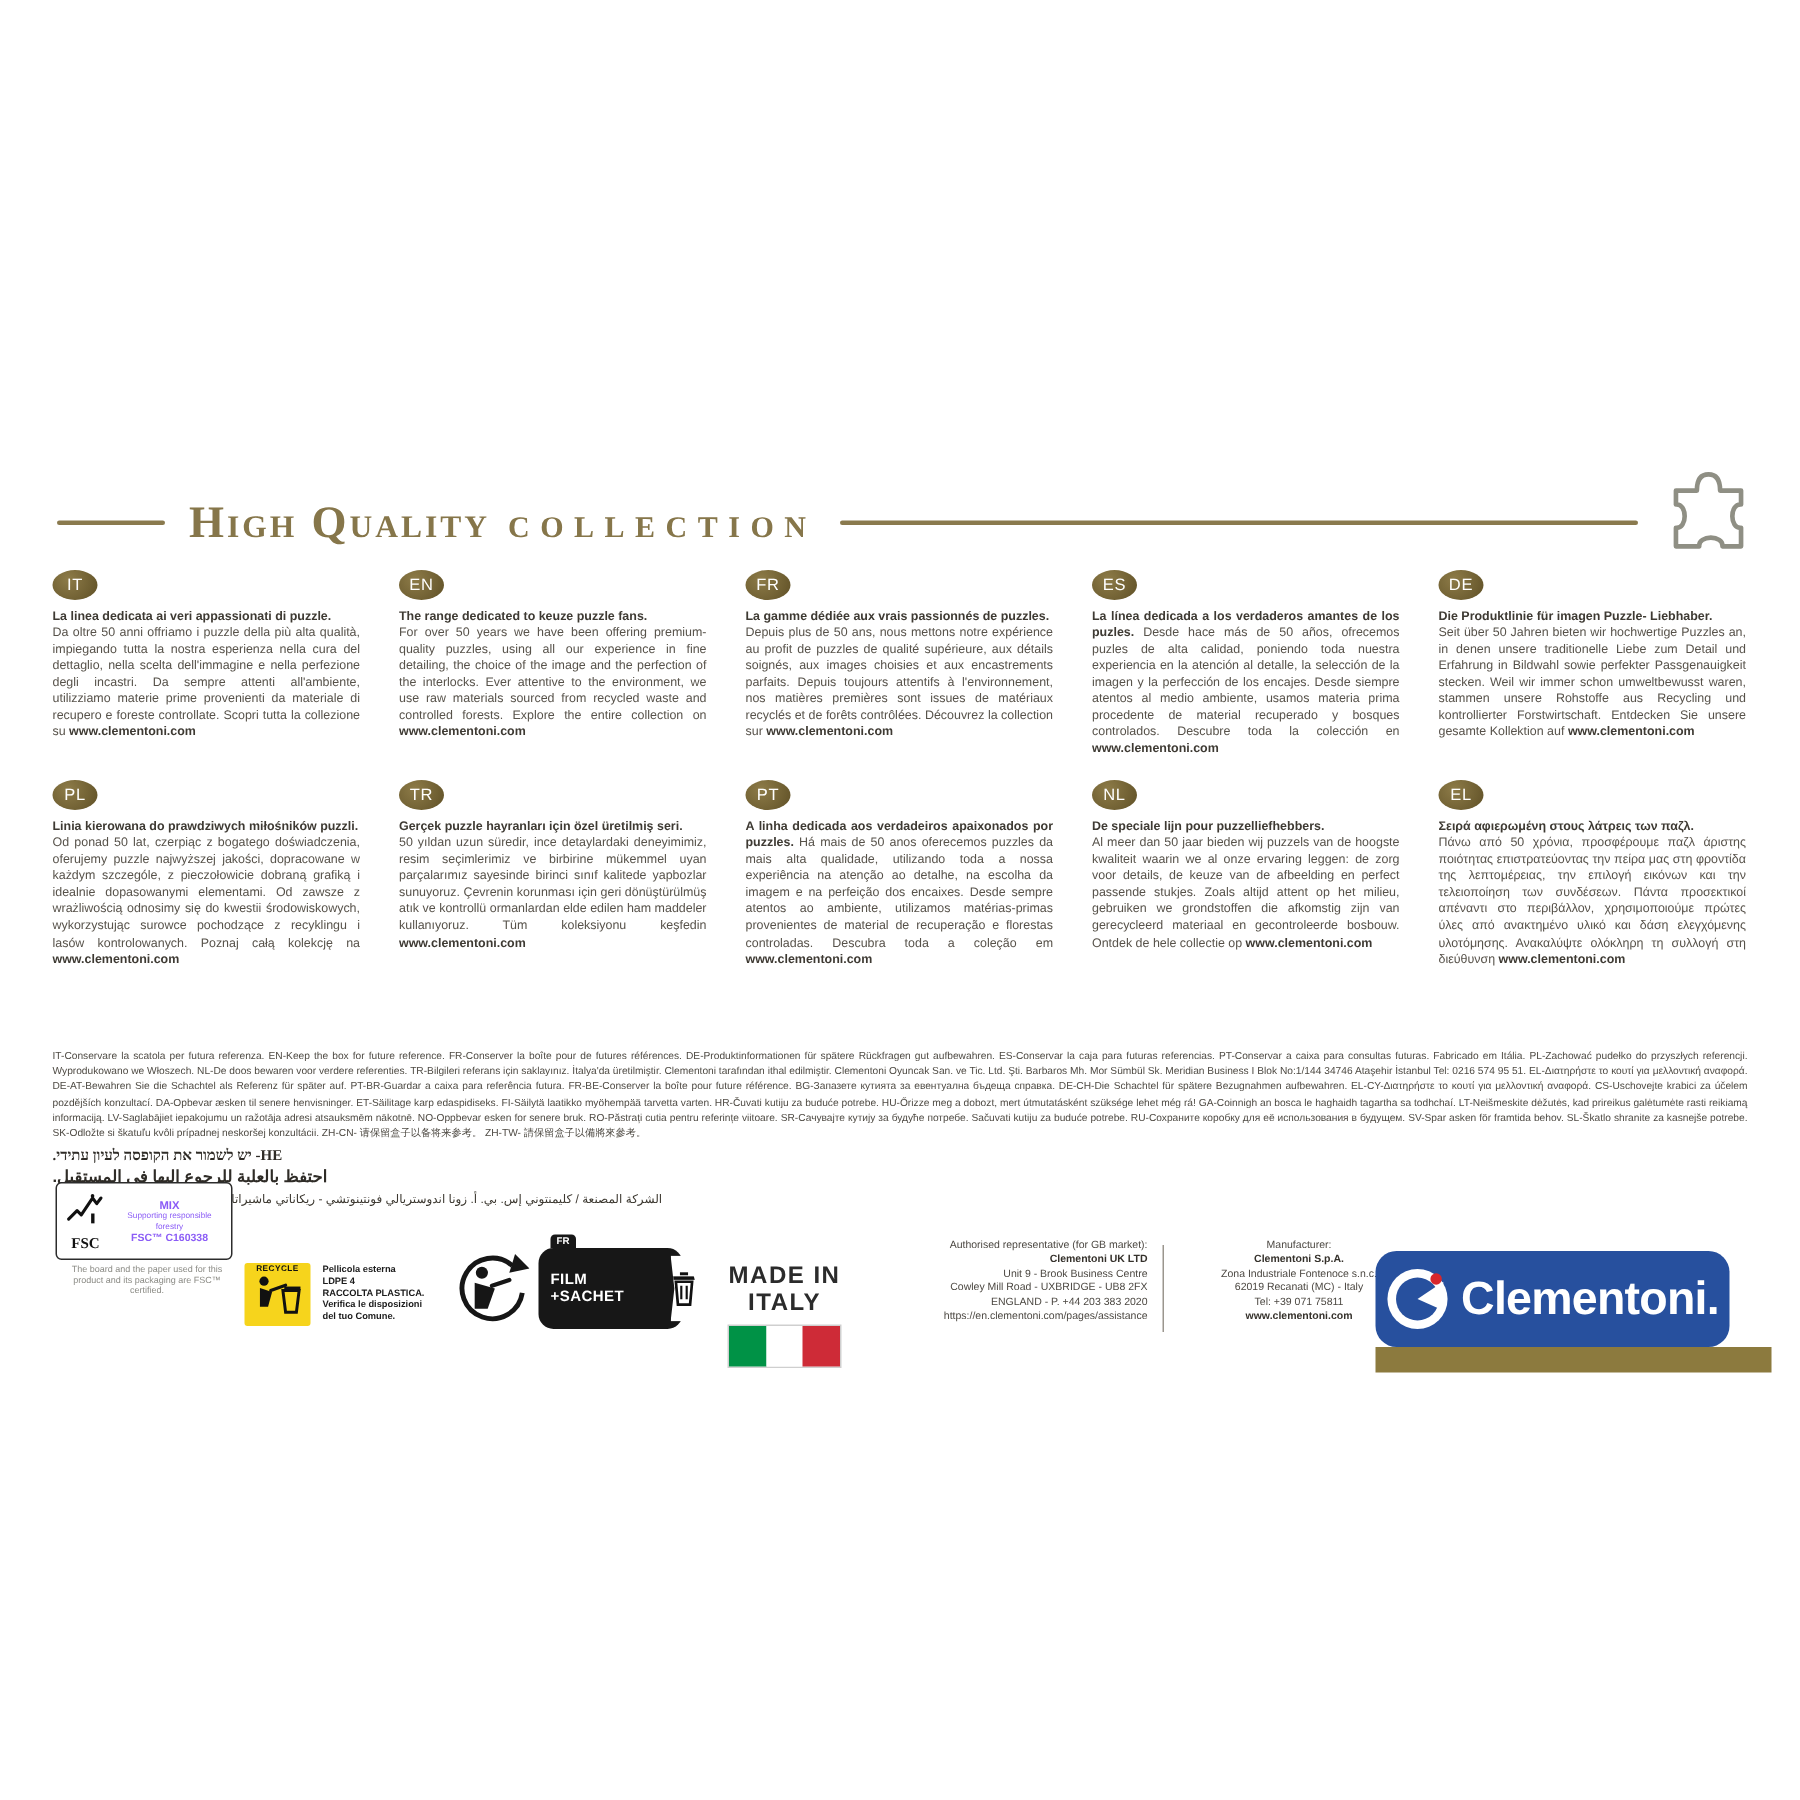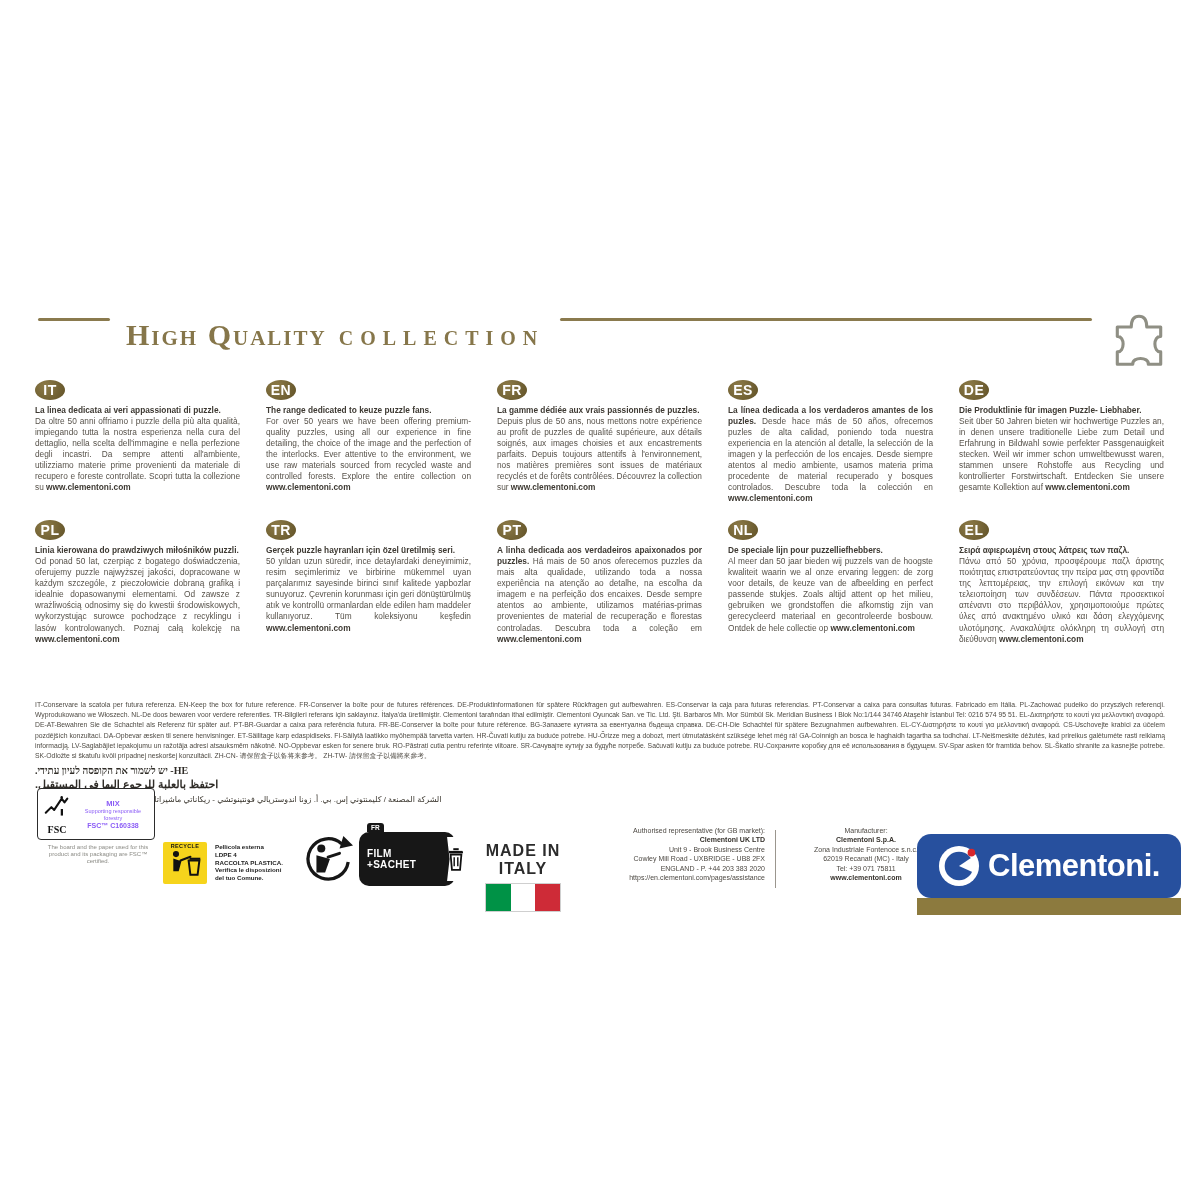--- a/index.html
+++ b/index.html
@@ -1,34 +1,34 @@
 <!DOCTYPE html>
 <html><head>
 <meta charset="utf-8">
 <style>
   html,body{margin:0;padding:0;background:#ffffff;}
   .page{position:relative;width:1200px;height:1200px;background:#fff;overflow:hidden;
         font-family:"Liberation Sans",sans-serif;color:#514b42;}
   
-  .title-row{position:absolute;left:38px;right:30px;top:318px;display:flex;gap:16px;}
+  .title-row{position:absolute;left:38px;right:30px;top:318px;display:flex;align-items:center;gap:16px;}
   .rule{height:3px;background:#8a7a4e;border-radius:2px;}
   .rule.left{width:72px;flex:none;}
   .rule.right{flex:1;}
   .hq-title{margin:0;white-space:nowrap;font-family:"Liberation Serif","DejaVu Serif",serif;
             color:#86764a;font-weight:600;display:flex;align-items:baseline;gap:12px;}
   .hq-main{font-variant:small-caps;font-size:30px;letter-spacing:2px;}
   .hq-sub{text-transform:uppercase;font-size:20px;letter-spacing:7px;}
   .puzzle-icon{flex:none;margin-top:-10px;}
   
   .lang-grid{position:absolute;left:35px;top:380px;width:1130px;display:grid;
              grid-template-columns:repeat(5,205px);column-gap:26px;row-gap:16px;}
   .lang-cell{font-size:8.3px;line-height:1.33;color:#57524a;}
   .badge{display:inline-flex;align-items:center;justify-content:center;width:30px;height:20px;
          border-radius:50%;background:radial-gradient(circle at 35% 30%,#8d7b48,#5f5026);
-         color:#fff;font-size:14px;font-weight:bold;letter-spacing:.5px;margin-bottom:5px;text-align:right;}
+         color:#fff;font-size:11px;font-weight:normal;letter-spacing:.5px;margin-bottom:5px;text-align:right;}
   .lang-cell p{margin:0;text-align:justify;}
   .lang-cell strong.head{display:block;color:#3e3a33;}
   .lang-cell.run-in strong.head{display:inline;}
   .lang-cell strong{color:#3e3a33;}
   
   .legal{position:absolute;left:35px;top:700px;width:1130px;}
   .fine-print{font-size:6.8px;line-height:1.5;text-align:justify;color:#4e4a43;margin:0;}
   .heb-line{direction:rtl;text-align:left;font-size:10px;font-weight:bold;color:#2f2c27;margin-top:4px;font-family:Liberation Serif, serif;}
   .ar-line{direction:rtl;text-align:left;font-size:11px;font-weight:bold;color:#2f2c27;margin-top:2px;}
   .ar-small{direction:rtl;text-align:left;font-size:8px;color:#3c3830;margin-top:4px;}
@@ -60,21 +60,21 @@
   .mii{position:absolute;left:442px;top:56px;width:92px;text-align:center;}
   .mii-label{font-size:16px;font-weight:bold;color:#2b2b2b;letter-spacing:1px;}
   .flag{margin:5px auto 0;width:74px;height:27px;display:flex;border:1px solid #cfcfcf;}
   .flag div{flex:1;}
   .addr{font-size:7px;line-height:1.35;color:#4c4842;}
   .addr .b{font-weight:bold;color:#35312b;}
   .uk-block{position:absolute;left:538px;top:40px;width:192px;text-align:right;}
   .vdivider{position:absolute;left:740px;top:44px;width:1px;height:58px;background:#9b968e;}
   .mfr-block{position:absolute;left:750px;top:40px;width:162px;text-align:center;}
   .logo-wrap{position:absolute;left:882px;top:48px;width:264px;}
-  .logo-box{width:264px;height:64px;background:#27509e;border-radius:14px;display:flex;
+  .logo-box{width:236px;height:64px;background:#27509e;border-radius:14px;display:flex;
             align-items:center;justify-content:center;gap:8px;}
   .logo-text{color:#fff;font-weight:bold;font-size:31px;letter-spacing:-.5px;font-family:"Liberation Sans",sans-serif;}
   .gold-bar{width:264px;height:17px;background:#8c7a3e;margin-top:0;}
 </style>
 </head>
 <body>
 
 <div class="page">
 
   <div class="title-row">

